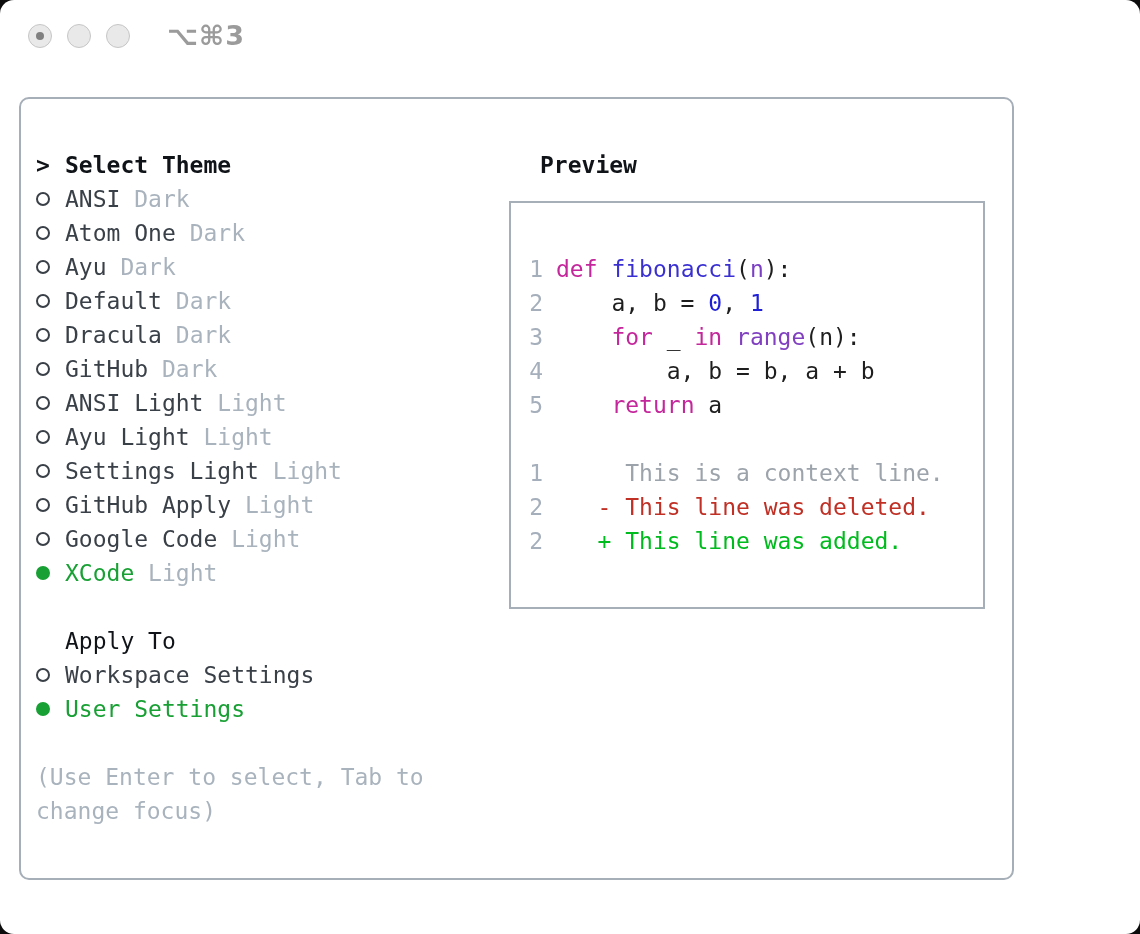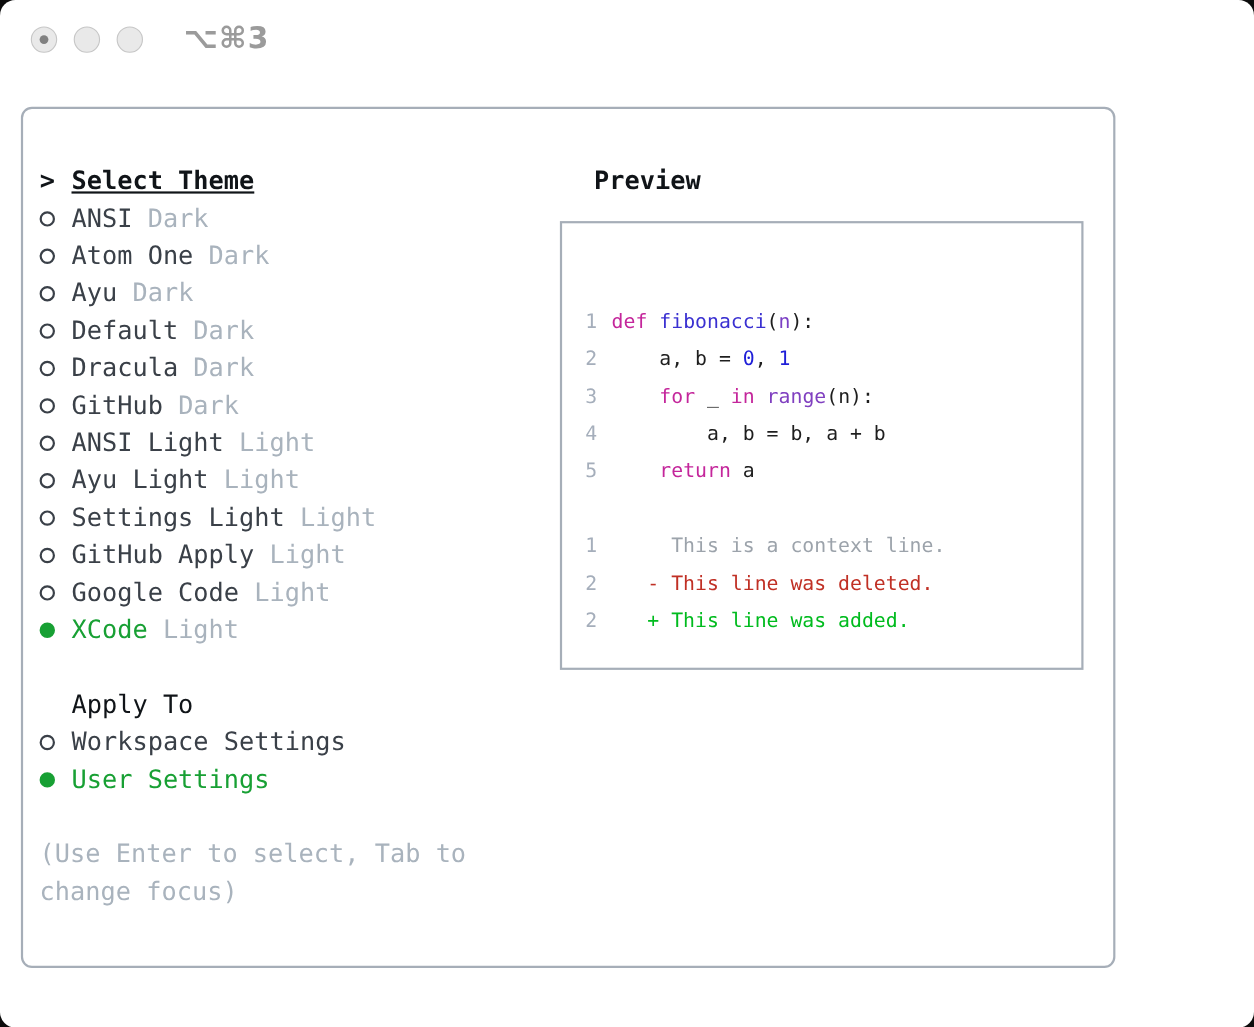--- a/index.html
+++ b/index.html
@@ -56,21 +56,21 @@
     display:flex;align-items:center;justify-content:center;
     flex:none;
   }
   .radio{
     width:14px;height:14px;box-sizing:border-box;
     border:2px solid var(--c-itemText);
     border-radius:50%;
   }
   .radio.sel{background:var(--c-green);border-color:var(--c-green);}
   .arrow{font-weight:bold;color:var(--c-headerBlack);font-size:23px;}
-  .hdr{font-weight:bold;color:var(--c-headerBlack);text-decoration:underline;}
+  .hdr{font-weight:bold;color:var(--c-headerBlack);}
   .plainhdr{color:var(--c-headerBlack);}
   .lbl{color:var(--c-itemText);}
   .lbl.green{color:var(--c-green);}
   .variant{color:var(--c-variant);}
   .gap{height:34px;}
   .help{white-space:pre;color:var(--c-help);}
   
   .preview-title{
     position:absolute;left:500px;top:148px;
     height:34px;line-height:34px;
@@ -80,21 +80,21 @@
   }
   .preview-box{
     position:absolute;left:509px;top:201px;
     width:476px;height:408px;
     box-sizing:border-box;
     border:2px solid var(--c-border);
     background:#ffffff;
   }
   .code{
     position:absolute;left:18px;top:49px;
-    font-size:18px;line-height:34px;margin-top:24px;
+    font-size:23px;line-height:34px;
   }
   .pline{height:34px;white-space:pre;}
   .lnum{
     display:inline-block;width:14px;margin-right:13px;
     text-align:right;
     color:var(--c-lineno);
   }
   .seg-kw{color:var(--c-kw);}
   .seg-fn{color:var(--c-fn);}
   .seg-num{color:var(--c-num);}

